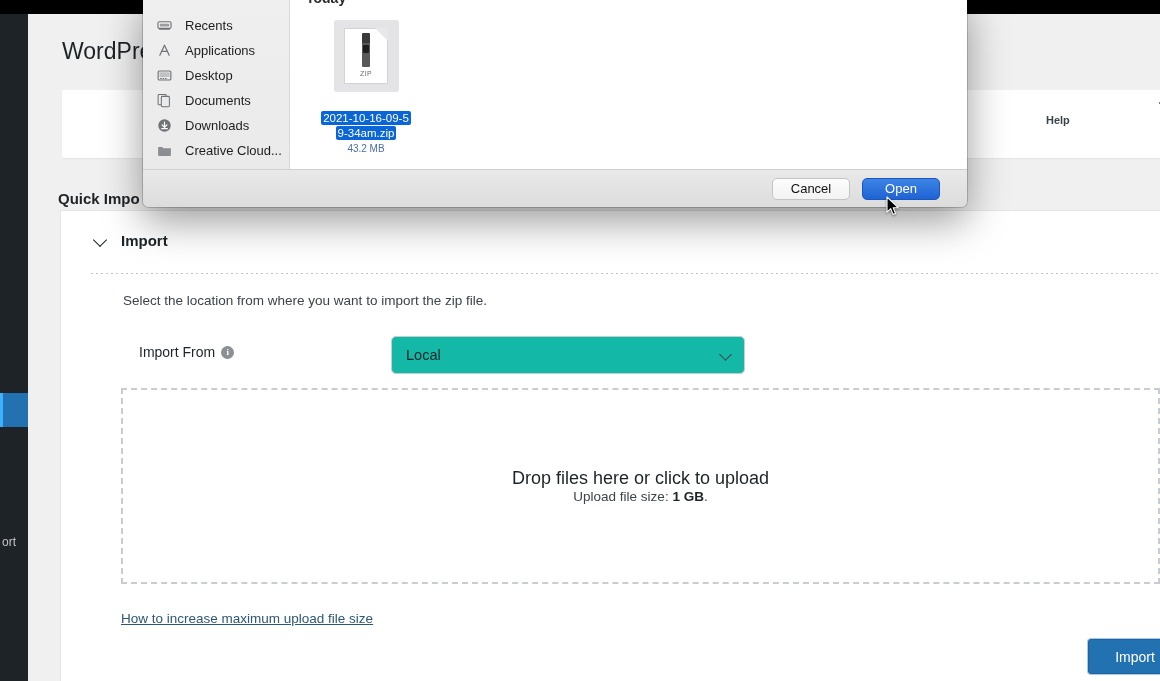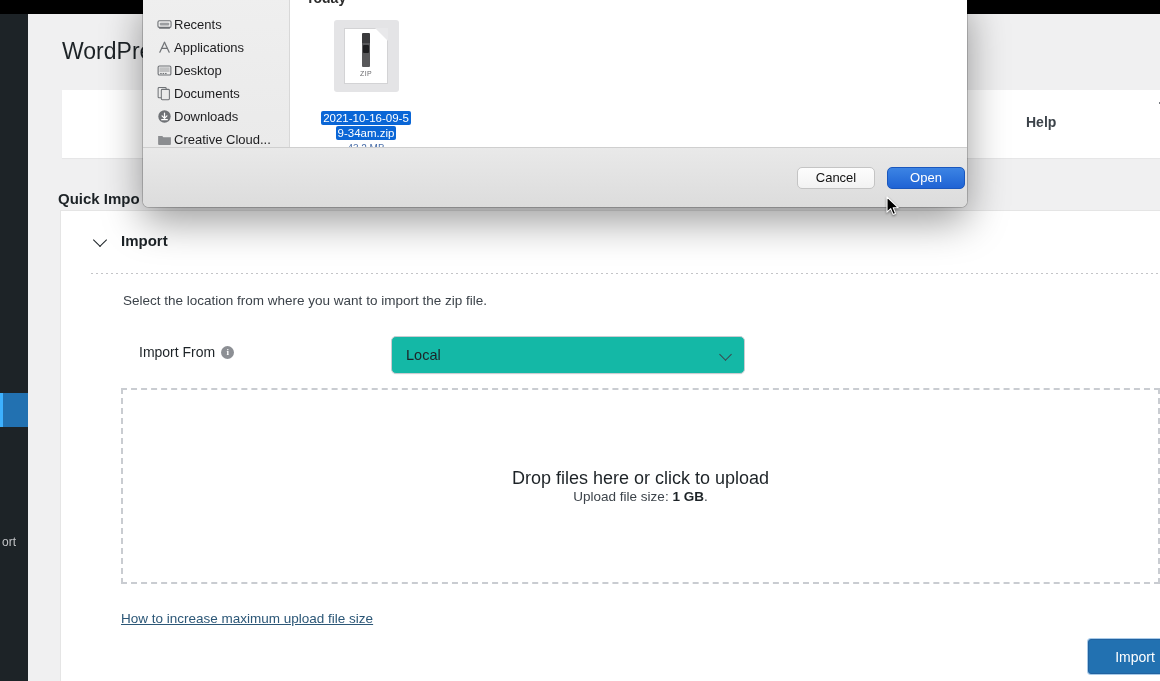--- a/index.html
+++ b/index.html
@@ -50,22 +50,22 @@
     position: absolute; left: 34px; top: 24px;
     font-size: 23px; font-weight: 400; color: #1d2327;
     white-space: nowrap;
   }
   .top-white-card {
     position: absolute; left: 34px; top: 76px; right: 0; height: 68px;
     background: #ffffff;
     box-shadow: 0 1px 1px rgba(0,0,0,.04);
   }
   .help-label {
-    position: absolute; left: 964px; top: 24px;
-    font-size: 14px; font-weight: bold; color: #3c434a;
+    position: absolute; left: 984px; top: 24px;
+    font-size: 11px; font-weight: bold; color: #3c434a;
   }
   .minimize-dash {
     position: absolute; left: 1097px; top: 12px;
     width: 9px; height: 2px; background: #787c82;
   }
 
   .section-title {
     position: absolute; left: 30px; top: 176px;
     font-size: 15px; font-weight: bold; color: #1d2327;
     white-space: nowrap;
@@ -172,21 +172,21 @@
   }
   .fd-body { flex: 1; display: flex; min-height: 0; }
   .fd-sidebar {
     width: 147px;
     background: linear-gradient(to bottom,#efefef,#eaeaea);
     border-right: 1px solid #d8d8d8;
     padding-top: 22px;
     display: flex; flex-direction: column; gap: 7px;
   }
   .fd-item {
-    display: flex; align-items: center; gap: 2px;
+    display: flex; align-items: center; gap: 13px;
     padding-left: 14px; height: 18px;
     font-size: 13px; color: #1d1d1f;
     white-space: nowrap; cursor: pointer;
   }
   .fd-icon { width: 15px; height: 15px; flex: 0 0 15px; color: #6f7276; }
   .fd-icon svg { display: block; }
 
   .fd-main {
     flex: 1; background: #ffffff; position: relative; overflow: hidden;
   }
@@ -233,24 +233,24 @@
   }
   .file-name span {
     background: #0a66d6; border-radius: 2px; padding: 1px 2px;
     box-decoration-break: clone; -webkit-box-decoration-break: clone;
   }
   .file-size {
     margin-top: 2px; font-size: 10px; color: #4a6ea8;
   }
 
   .fd-footer {
-    height: 60px; background: linear-gradient(to bottom,#e9e9e9,#dcdcdc);
+    height: 38px; background: linear-gradient(to bottom,#e9e9e9,#dcdcdc);
     border-top: 1px solid #cfcfcf;
     display: flex; align-items: center; justify-content: flex-end;
-    padding-right: 2px; gap: 12px;
+    padding-right: 27px; gap: 12px;
   }
   .btn {
     height: 22px; min-width: 78px; border-radius: 5px;
     font-size: 13px; display: flex; align-items: center; justify-content: center;
     cursor: pointer;
   }
   .btn-cancel {
     background: linear-gradient(to bottom,#fdfdfd,#f2f2f2);
     border: 1px solid #c4c4c4; color: #111;
   }

